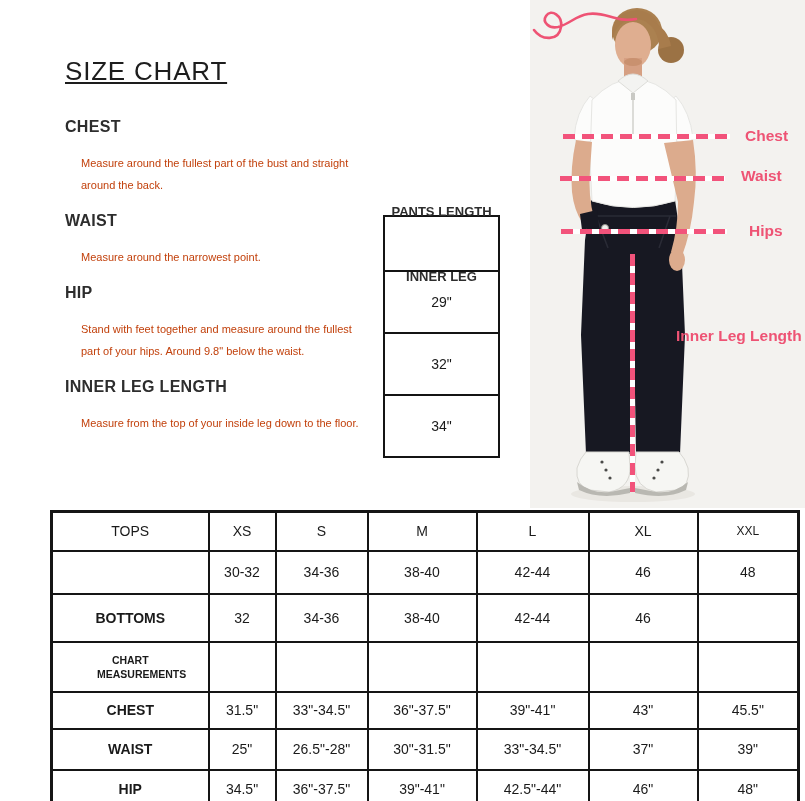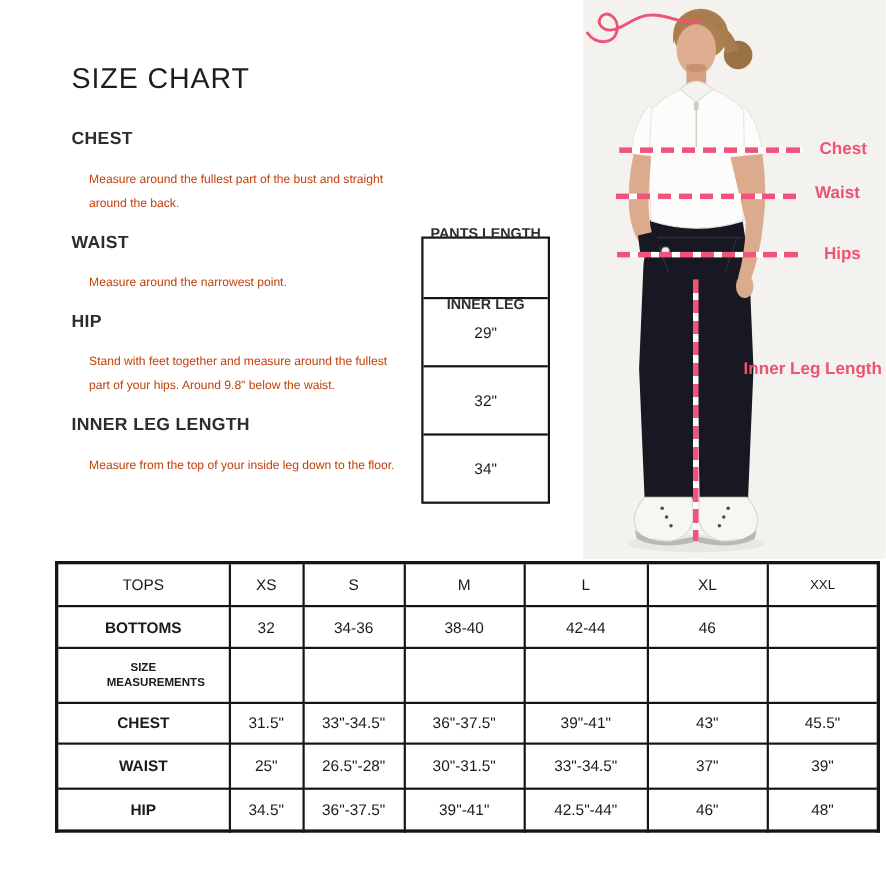--- a/index.html
+++ b/index.html
@@ -1,21 +1,21 @@
 <!DOCTYPE html>
 <html><head>
 <meta charset="utf-8">
 <style>
   html,body{margin:0;padding:0;background:#ffffff;}
   body{width:805px;height:801px;position:relative;overflow:hidden;
        font-family:"Liberation Sans", sans-serif;color:#2d2d2d;}
 
   
   .left-col{position:absolute;left:65px;top:56px;width:312px;}
-  .page-title{font-size:26px;font-weight:500;letter-spacing:.8px;color:#1d1d1d;margin:0 0 31px 0;}
+  .page-title{font-size:26px;font-weight:500;letter-spacing:.8px;color:#1d1d1d;margin:0 0 31px 0;text-decoration:underline;}
   .sec{margin-bottom:13px;}
   .sec-h{font-size:16px;font-weight:bold;letter-spacing:.3px;color:#2d2d2d;margin:0 0 3px 0;}
   .sec-b{font-size:11px;line-height:22px;color:#c2410c;margin:16px;}
 
   
   .pants-table{position:absolute;left:383px;top:215px;width:113px;border:2px solid #141414;background:#fff;}
   .pt-header{height:53px;border-bottom:2px solid #141414;display:flex;flex-direction:column;
              justify-content:center;align-items:center;font-weight:bold;font-size:13px;line-height:17px;text-align:center;gap:48px;}
   .pt-cell{height:60px;border-bottom:2px solid #141414;display:flex;align-items:center;justify-content:center;font-size:14px;color:#1a1a1a;}
   .pt-cell:last-child{border-bottom:none;}
@@ -32,21 +32,21 @@
 
   
   .size-table{position:absolute;left:50px;top:510px;width:747px;border-collapse:collapse;
               table-layout:fixed;background:#fff;border:3px solid #151515;}
   .size-table td,.size-table th{border:2px solid #151515;text-align:center;vertical-align:middle;
               padding:0;font-size:14px;color:#1a1a1a;}
   .size-table th{font-weight:normal;}
   .size-table th.xxl{font-size:12px;}
   .size-table td.lbl{font-weight:bold;}
   .size-table td.bm{font-size:10.5px;font-weight:bold;line-height:14px;padding:0 44px;}
-  tr.r0{height:39px;} tr.r1{height:43px;} tr.r2{height:38px;}
+  tr.r0{height:39px;} tr.r1{height:43px;} tr.r2{height:48px;}
   tr.r3{height:50px;} tr.r4{height:37px;} tr.r5{height:41px;} tr.r6{height:39px;}
 </style>
 </head>
 <body>
 
 <div class="left-col">
   <h1 class="page-title">SIZE CHART</h1>
 
   <div class="sec">
     <p class="sec-h">CHEST</p>
@@ -149,31 +149,40 @@
   <tbody>
   <tr class="r0">
     <th>TOPS</th>
     <th>XS</th>
     <th>S</th>
     <th>M</th>
     <th>L</th>
     <th>XL</th>
     <th class="xxl">XXL</th>
   </tr>
+  <tr class="r1">
+    <td class="lbl"></td>
+    <td>30-32</td>
+    <td>34-36</td>
+    <td>38-40</td>
+    <td>42-44</td>
+    <td>46</td>
+    <td>48</td>
+  </tr>
   <tr class="r2">
     <td class="lbl">BOTTOMS</td>
     <td>32</td>
     <td>34-36</td>
     <td>38-40</td>
     <td>42-44</td>
     <td>46</td>
     <td></td>
   </tr>
   <tr class="r3">
-    <td class="lbl bm">SIZE MEASUREMENTS</td>
+    <td class="lbl bm">CHART MEASUREMENTS</td>
     <td></td>
     <td></td>
     <td></td>
     <td></td>
     <td></td>
     <td></td>
   </tr>
   <tr class="r4">
     <td class="lbl">CHEST</td>
     <td>31.5"</td>

